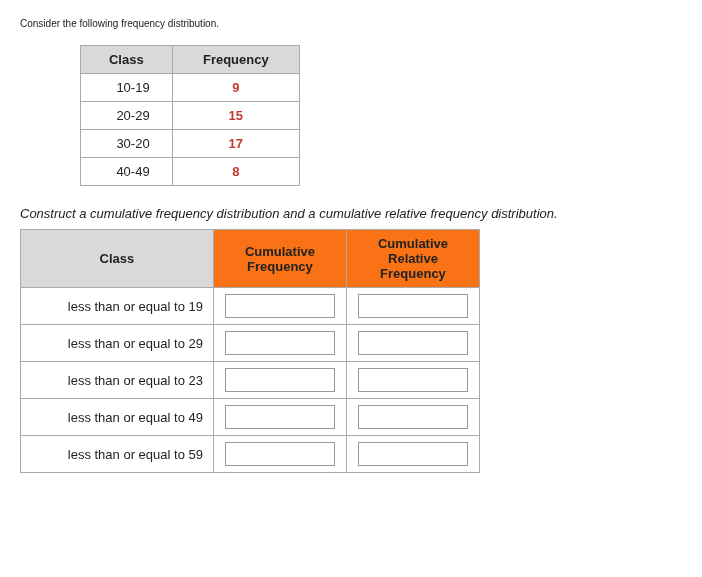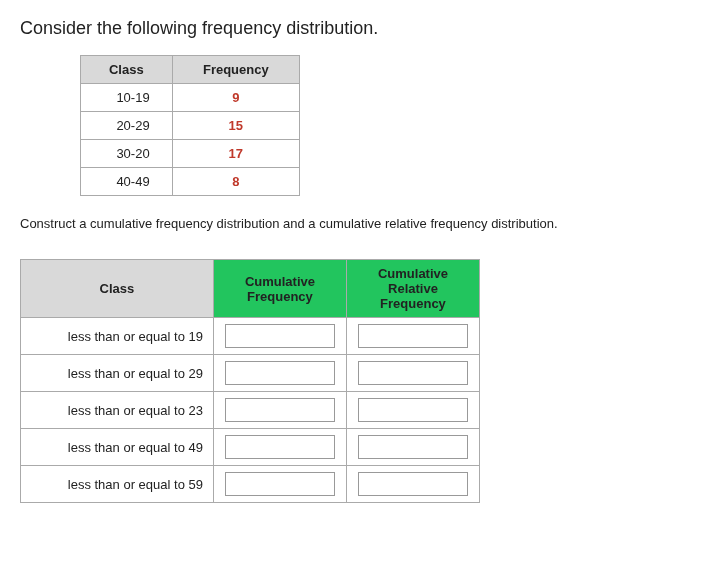--- a/index.html
+++ b/index.html
@@ -7,21 +7,21 @@
       font-family: Arial, sans-serif;
       font-size: 13px;
       background: #fff;
       color: #222;
       padding: 18px 20px;
       width: 702px;
       min-height: 577px;
     }
 
     .intro-text {
-      font-size: 18px;
+      font-size: 10px;
       margin-bottom: 16px;
     }
 
     
     .freq-table-wrapper {
       margin-left: 60px;
       margin-bottom: 20px;
     }
 
     .freq-table {
@@ -46,40 +46,41 @@
       padding-left: 16px;
     }
 
     .freq-table td:last-child {
       color: #c0392b;
       font-weight: bold;
     }
 
     .construct-text {
       font-size: 13px;
-      margin-bottom: 28px;
+      margin-bottom: 8px;
+      font-style: italic;
     }
 
     
     .cum-table-wrapper {
       margin-left: 0px;
     }
 
     .cum-table {
       border-collapse: collapse;
       width: 460px;
     }
 
     .cum-table th, .cum-table td {
       border: 1px solid #aaa;
       padding: 0;
     }
 
     .cum-table thead tr th {
-      background: #22c55e;
+      background: #f97316;
       font-weight: bold;
       text-align: center;
       vertical-align: middle;
       padding: 6px 10px;
       color: #222;
     }
 
     .cum-table td {
       padding: 6px 10px;
       vertical-align: middle;

